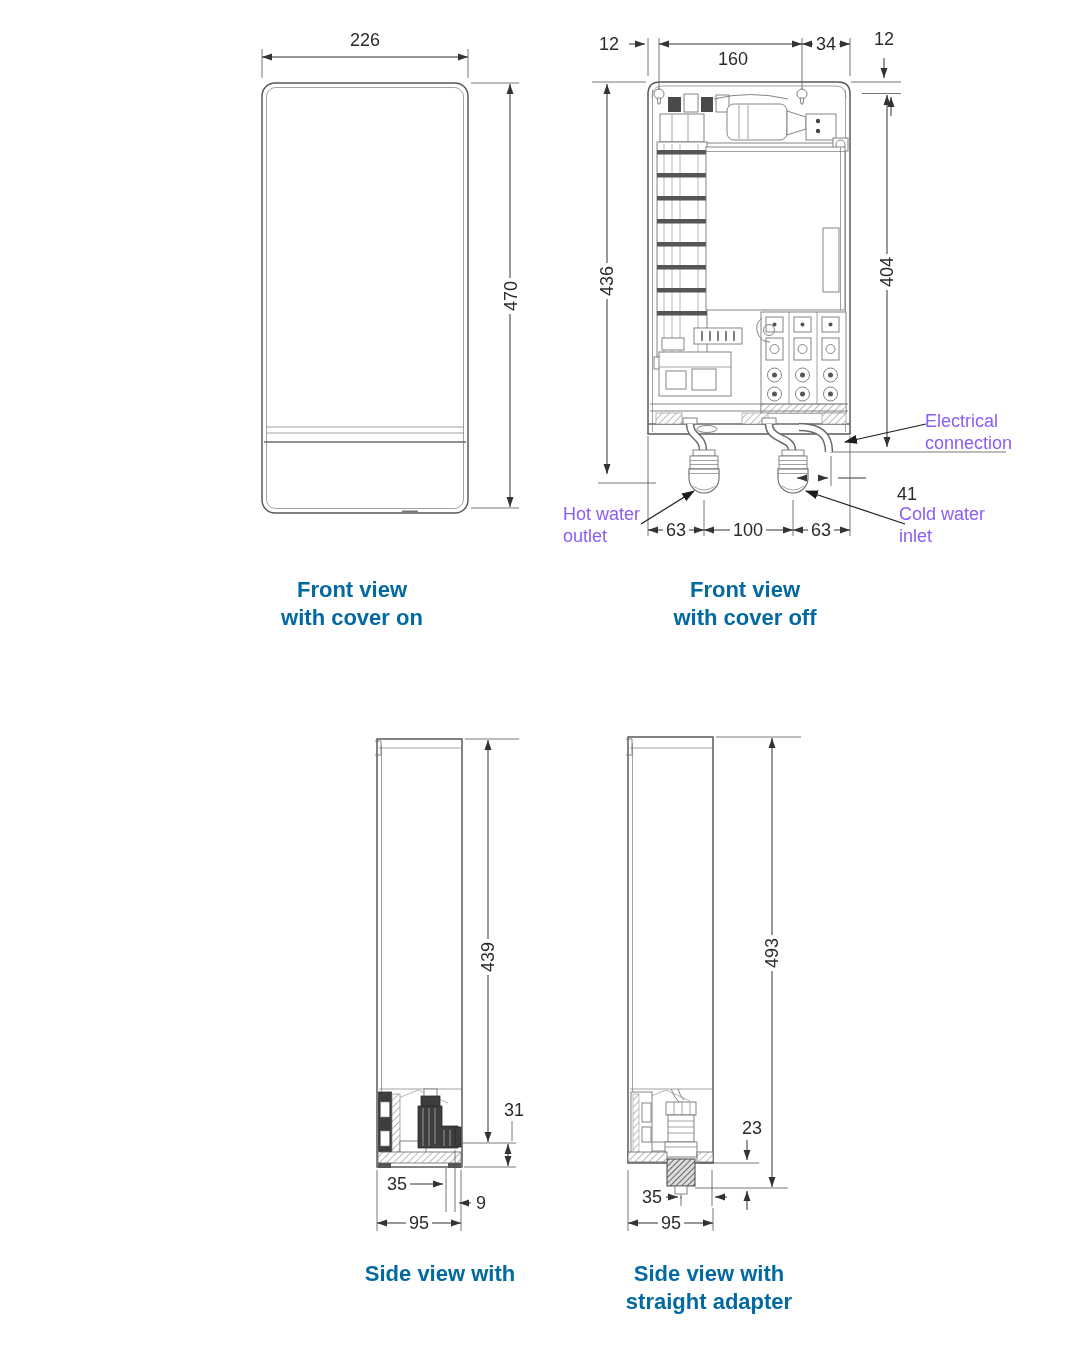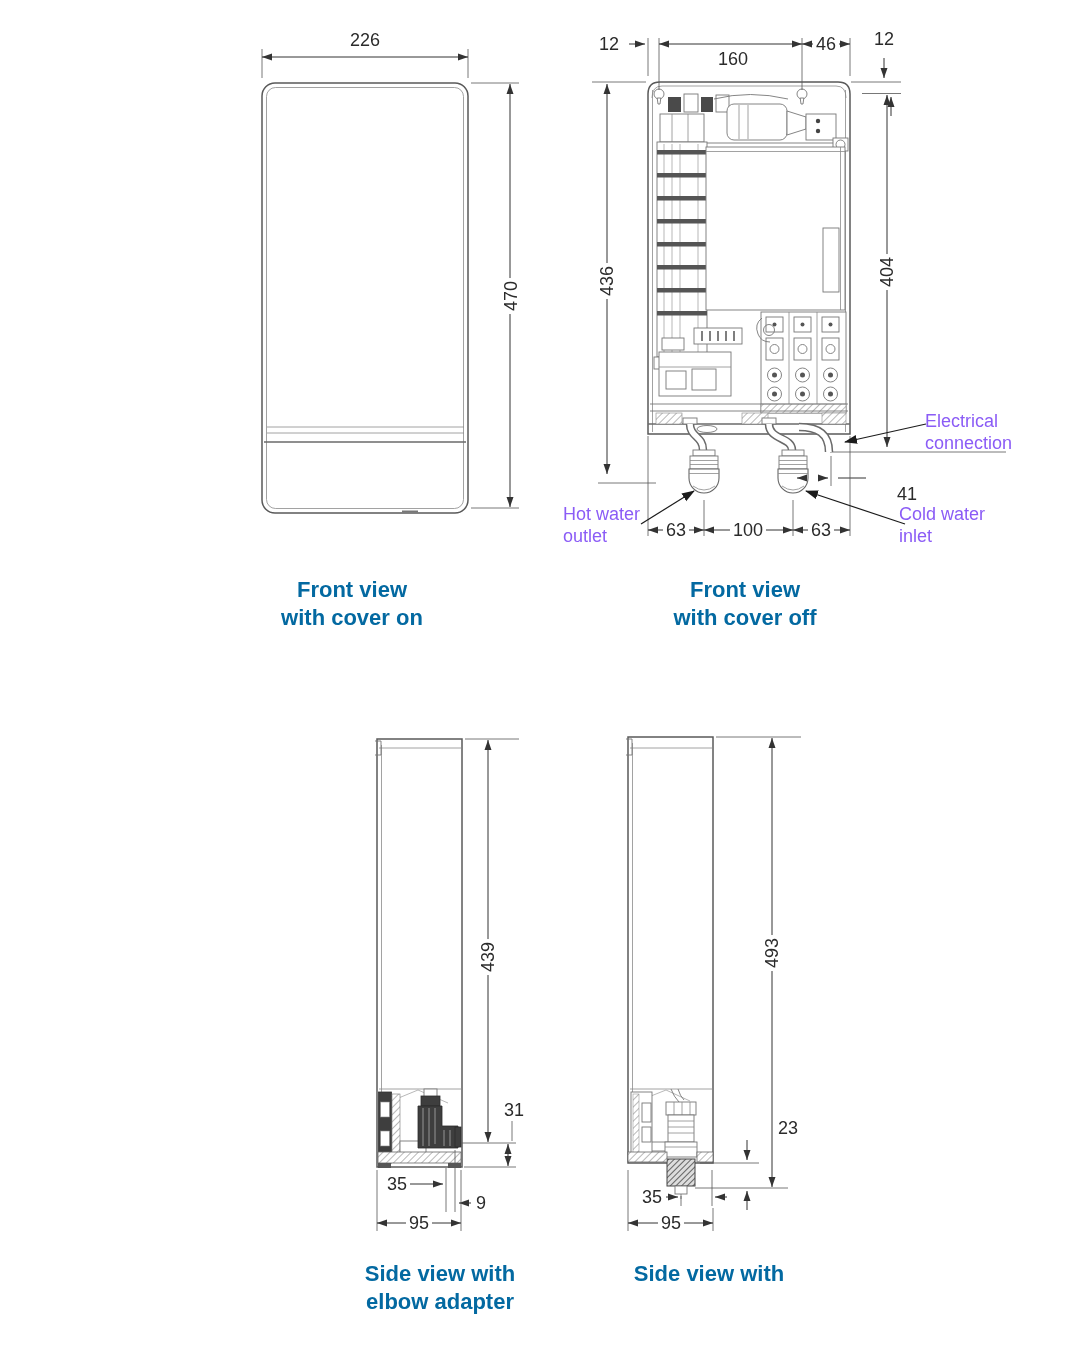--- a/index.html
+++ b/index.html
@@ -319,21 +319,21 @@
 
   <div class="dim-t" style="left:365px;top:40px;">226</div>
   <div class="dim-t rot" style="left:511px;top:296px;">470</div>
   <div class="cap" style="left:352px;top:576px;">
     <div>Front view</div>
     <div>with cover on</div>
   </div>
 
   <div class="dim-t" style="left:609px;top:44px;">12</div>
   <div class="dim-t" style="left:733px;top:44px;margin-top:15px;">160</div>
-  <div class="dim-t" style="left:826px;top:44px;">46</div>
+  <div class="dim-t" style="left:826px;top:44px;">34</div>
   <div class="dim-t" style="left:884px;top:39px;">12</div>
   <div class="dim-t rot" style="left:607px;top:281px;">436</div>
   <div class="dim-t rot" style="left:887px;top:272px;">404</div>
   <div class="dim-t" style="left:907px;top:478px;margin-top:16px;">41</div>
   <div class="dim-t" style="left:676px;top:530px;">63</div>
   <div class="dim-t" style="left:748px;top:530px;">100</div>
   <div class="dim-t" style="left:821px;top:530px;">63</div>
 
   <div class="lbl" style="left:925px;top:410px;">
     <div>Electrical</div>
@@ -353,24 +353,24 @@
     <div>with cover off</div>
   </div>
 
   <div class="dim-t rot" style="left:488px;top:957px;">439</div>
   <div class="dim-t" style="left:514px;top:1110px;">31</div>
   <div class="dim-t" style="left:397px;top:1184px;">35</div>
   <div class="dim-t" style="left:481px;top:1203px;">9</div>
   <div class="dim-t" style="left:419px;top:1223px;">95</div>
   <div class="cap" style="left:440px;top:1260px;">
     <div>Side view with</div>
-    <div>elbow adapter</div>
   </div>
 
   <div class="dim-t rot" style="left:772px;top:953px;">493</div>
-  <div class="dim-t" style="left:788px;top:1128px;">23</div>
+  <div class="dim-t" style="left:752px;top:1128px;">23</div>
   <div class="dim-t" style="left:652px;top:1197px;">35</div>
   <div class="dim-t" style="left:671px;top:1223px;">95</div>
   <div class="cap" style="left:709px;top:1260px;">
     <div>Side view with</div>
+    <div>straight adapter</div>
   </div>
 
 </div>
 
 </body></html>

